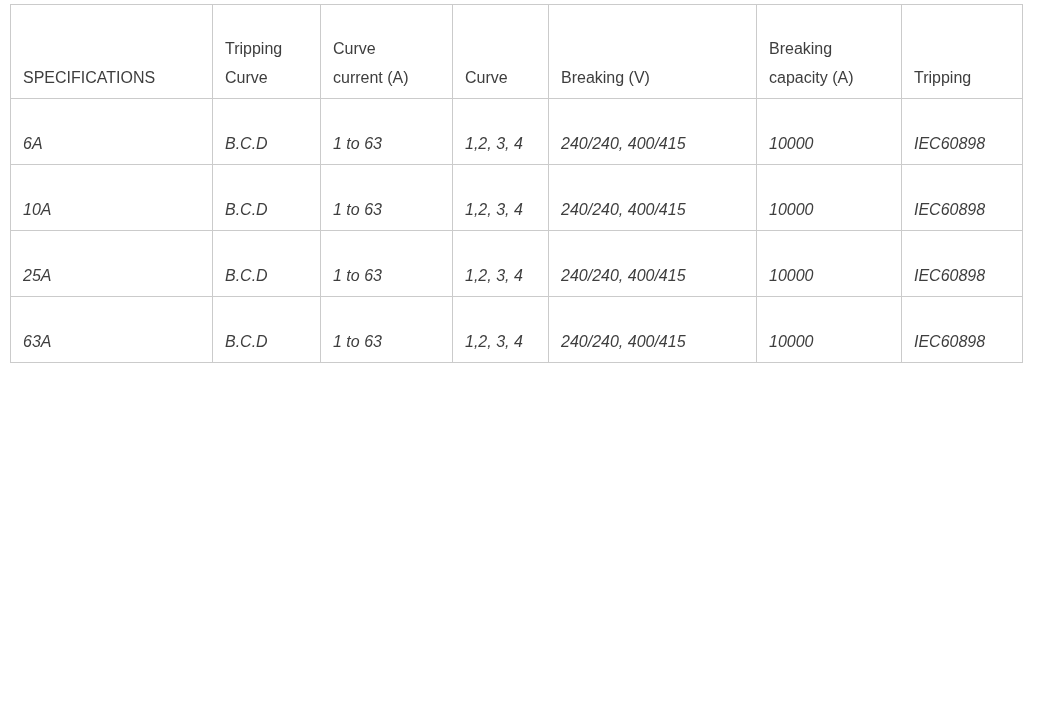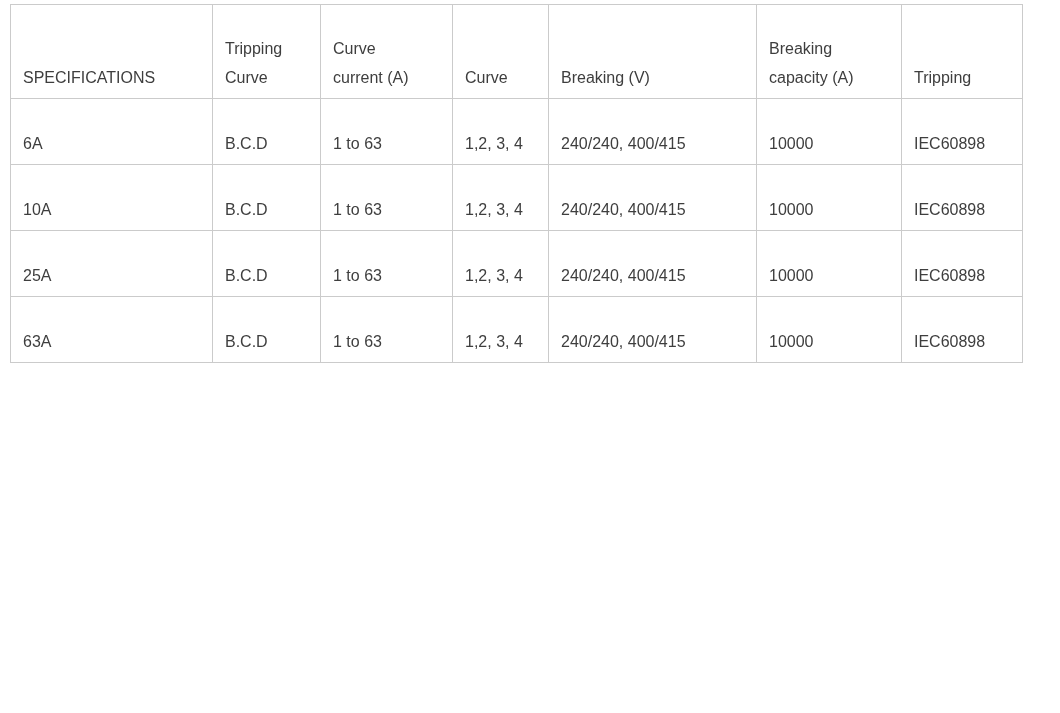--- a/index.html
+++ b/index.html
@@ -36,21 +36,21 @@
     text-align: left;
     font-size: 16px;
     font-weight: 400;
     color: #3e3e3e;
     line-height: 1.8;
     padding: 6px 12px 5px 12px;
     white-space: pre-line;
     overflow: hidden;
   }
   .spec-table thead tr { height: 94px; }
-  .spec-table tbody tr { height: 66px; }
+  .spec-table tbody tr { height: 66px; font-style: italic; }
 </style>
 </head>
 <body>
 
 <div class="table-wrap">
   <table class="spec-table">
     <colgroup>
       <col class="c0">
         <col class="c1">
         <col class="c2">

